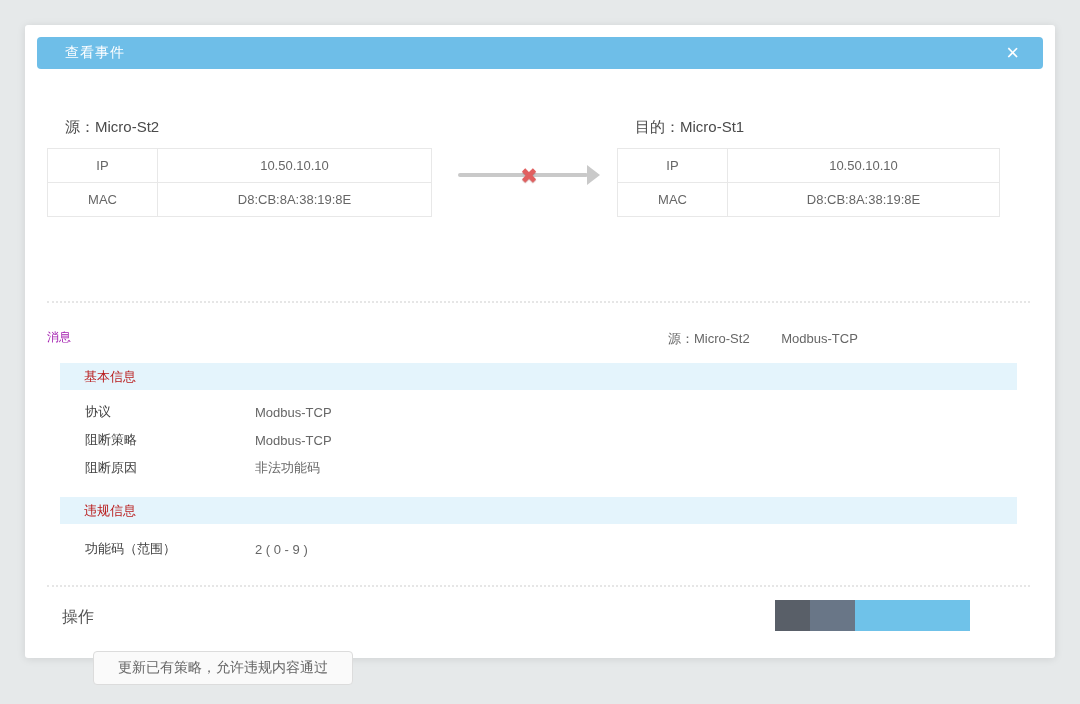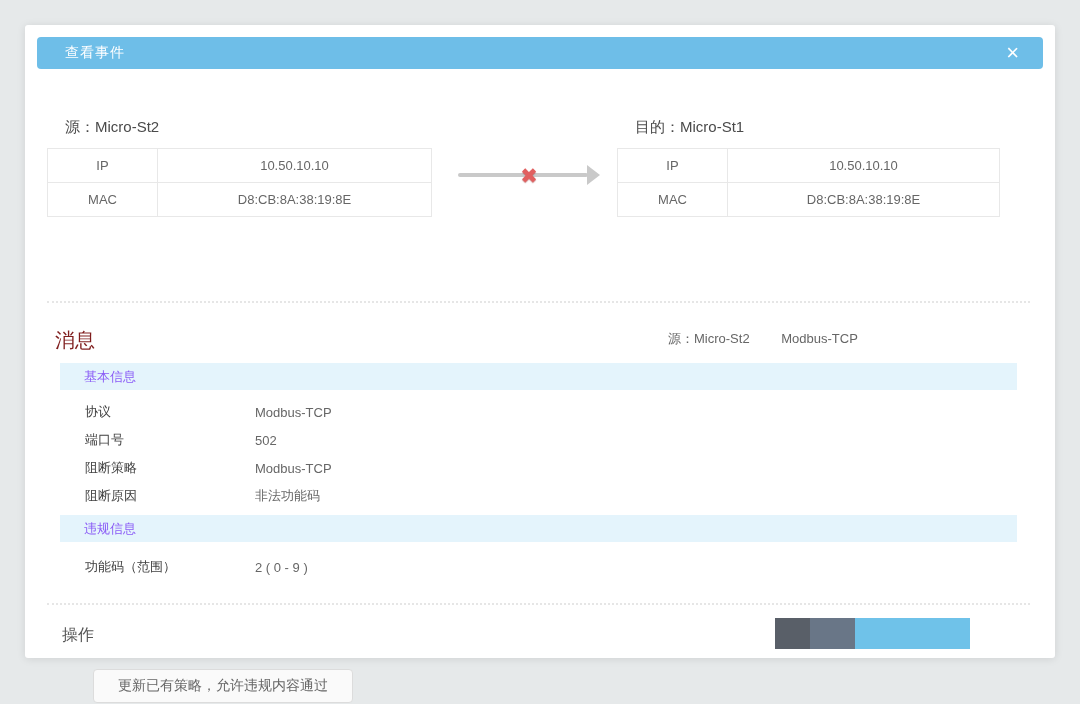--- a/index.html
+++ b/index.html
@@ -67,28 +67,28 @@
   .blocked-x {
     position:relative; z-index:2;
     color:#e15f5f; font-size:21px; line-height:21px;
     text-shadow:0 1px 1px rgba(160,40,40,0.5);
   }
   .dotted-sep { border-top:2px dotted #e6e6e6; }
   .sep-1 { margin-top:31px; }
   .sep-2 { margin-top:22px; }
   
   .message-header { position:relative; margin-top:24px; height:20px; }
-  .message-title { font-size:20px; color:#7f1d1d;margin-left:8px; }
+  .message-title { font-size:12px; color:#a21caf; }
   .message-meta { position:absolute; left:621px; top:3px; font-size:13px; color:#666; }
   .message-meta .proto { margin-left:28px; }
   .band {
     margin:16px 13px 0 13px; height:27px; line-height:27px;
-    background:#e4f4fc; color:#8b5cf6; font-size:13px; padding-left:24px;
-  }
-  .band.second { margin-top:5px; }
+    background:#e4f4fc; color:#b91c1c; font-size:13px; padding-left:24px;
+  }
+  .band.second { margin-top:15px; }
   .kv-rows { margin-top:8px; }
   .kv-row { display:flex; height:28px; align-items:center; }
   .kv-label { margin-left:38px; width:170px; font-size:13px; color:#404040; }
   .kv-value { font-size:13px; color:#666; }
   .kv-single { margin-top:11px; }
   
   .operation-row { position:relative; margin-top:13px; height:34px; }
   .operation-title { font-size:16px; color:#555; position:absolute; left:15px; top:7px; }
   .stacked-bar {
     position:absolute; right:60px; top:0; height:31px; display:flex;
@@ -166,24 +166,20 @@
     </div>
 
     <div class="band">基本信息</div>
 
     <div class="kv-rows">
       <div class="kv-row">
         <span class="kv-label">协议</span>
         <span class="kv-value">Modbus-TCP</span>
       </div>
       <div class="kv-row">
-        <span class="kv-label">端口号</span>
-        <span class="kv-value">502</span>
-      </div>
-      <div class="kv-row">
         <span class="kv-label">阻断策略</span>
         <span class="kv-value">Modbus-TCP</span>
       </div>
       <div class="kv-row">
         <span class="kv-label">阻断原因</span>
         <span class="kv-value">非法功能码</span>
       </div>
     </div>
 
     <div class="band second">违规信息</div>

